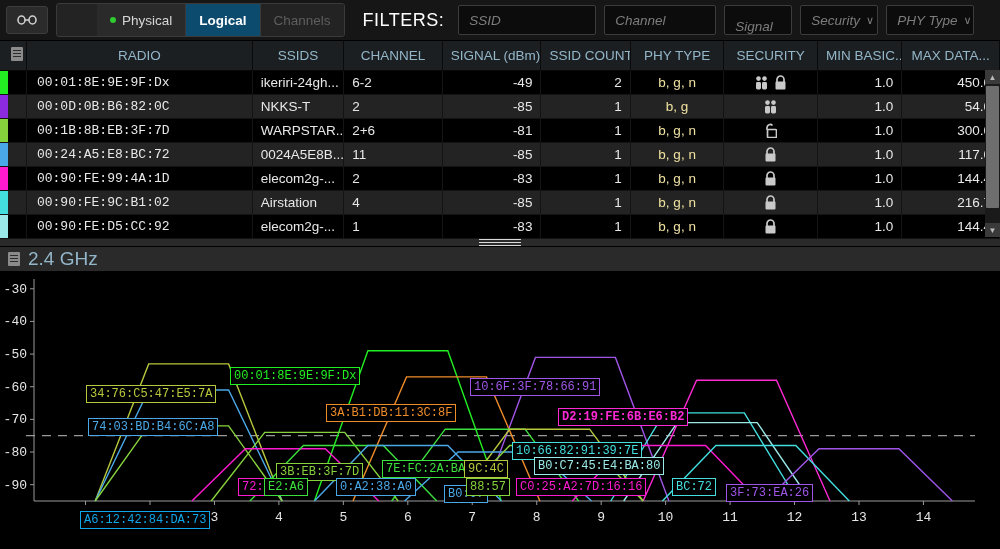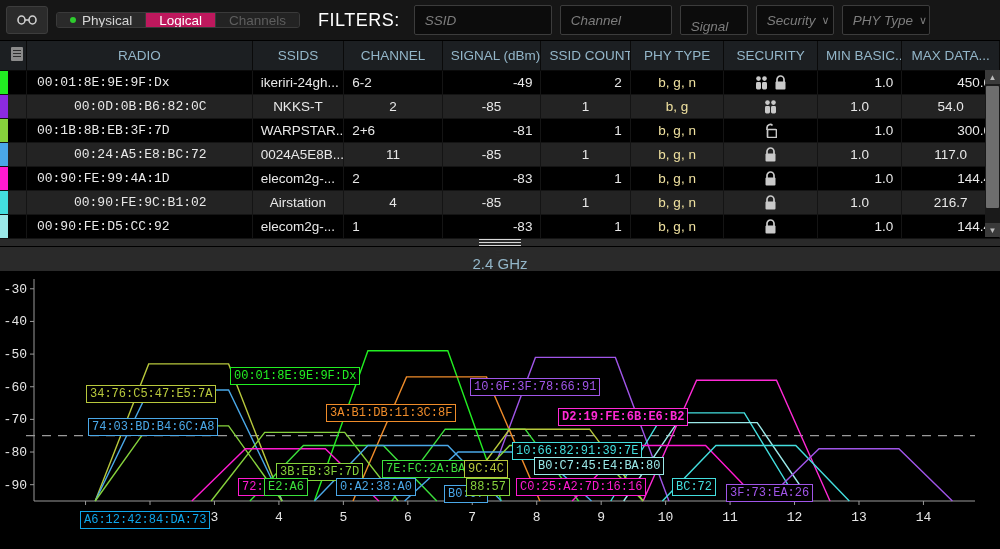--- a/index.html
+++ b/index.html
@@ -16,29 +16,29 @@
     display: flex; align-items: center; padding: 0 6px; gap: 8px;
     border-bottom: 1px solid #000;
   }
   .link-btn {
     width: 42px; height: 28px; background: #2b2b2b;
     border: 1px solid #3d3d3d; border-radius: 3px;
     display: flex; align-items: center; justify-content: center;
     color: #cfcfcf;
   }
   .seg-group {
-    display: flex; height: 16px; border: 1px solid #3a3a3a;
-    border-radius: 3px; overflow: hidden; background: #232323;
+    display: flex; height: 34px; border: 1px solid #3a3a3a;
+    border-radius: 3px; overflow: hidden; background: #232323; padding-left: 40px;
   }
   .seg {
     display: flex; align-items: center; gap: 6px;
     padding: 0 13px; font-size: 13.5px; color: #d6d6d6;
     background: #2a2a2a; border-right: 1px solid #3a3a3a;
   }
-  .seg.active { background: #be185d; color: #fff; }
+  .seg.active { background: #0c4a6e; color: #fff; font-weight: bold; }
   .seg.disabled { color: #5e5e5e; background: #232323; border-right: none; }
   .seg .dot {
     width: 6px; height: 6px; border-radius: 50%; background: #2ecc2e;
     display: inline-block;
   }
   .filters-label {
     color: #fff; font-size: 18px; letter-spacing: .5px; margin: 0 6px 0 10px;
   }
   .filter-box {
     height: 30px; background: #0c0c0c; border: 1px solid #3c3c3c;
@@ -59,21 +59,21 @@
     height: 29px; border-right: 1px solid #0a0a0a; border-bottom: 1px solid #0a0a0a;
     padding: 0 8px; text-align: center; white-space: nowrap; overflow: hidden;
   }
   thead th.icoh { width: 18px; padding: 0; }
   tbody td {
     height: 24px; font-size: 13.5px; color: #e8e8e8;
     border-right: 1px solid #141414; border-bottom: 1px solid #141414;
     padding: 0 8px; white-space: nowrap; overflow: hidden;
   }
   tbody tr.odd td { background: #000; }
-  tbody tr.even td { background: #232323; text-align: center; }
+  tbody tr.even td { background: #232323; }
   td.radio { font-family: "Liberation Mono", monospace; font-size: 13px; padding-left: 10px; }
   td.colorcell { width: 8px; padding: 0; border-right: none; }
   td.num { text-align: right; }
   td.center { text-align: center; }
   .sec-icons { display: flex; gap: 5px; align-items: center; justify-content: center; }
   .doc-icon { display:inline-block; width:12px; height:14px; background:#8b8b8b;
     position:relative; border-radius:1px; }
   .doc-icon::after { content:""; position:absolute; left:2px; top:3px; width:8px; height:1px;
     background:#2c2c2c; box-shadow:0 3px 0 #2c2c2c, 0 6px 0 #2c2c2c; }
 
@@ -87,21 +87,21 @@
 
   
   .splitter { height: 10px; background: #2a2a2a; display:flex; align-items:center;
     justify-content:center; border-top:1px solid #000; border-bottom:1px solid #000; }
   .grip { width: 42px; height: 7px;
     background: repeating-linear-gradient(to bottom,#d8d8d8 0 1px,#2a2a2a 1px 3px); }
 
   
   .chart-header {
     height: 24px; background: #2a2a2a; display: flex; align-items: center;
-    gap: 8px; padding: 0 8px; color: #93b6c9; font-size: 15px; flex-direction: column;
+    gap: 8px; padding: 0 8px; color: #93b6c9; font-size: 19px;
   }
   .chart-area { position: relative; height: 266px; background: #000; overflow: hidden; }
   .chart-svg { position: absolute; inset: 0; }
   .lbl {
     position: absolute; font-family: "Liberation Mono", monospace;
     font-size: 12px; line-height: 14px; padding: 1px 3px;
     background: #000; border: 1px solid currentColor; white-space: nowrap;
   }
 </style>
 </head>

